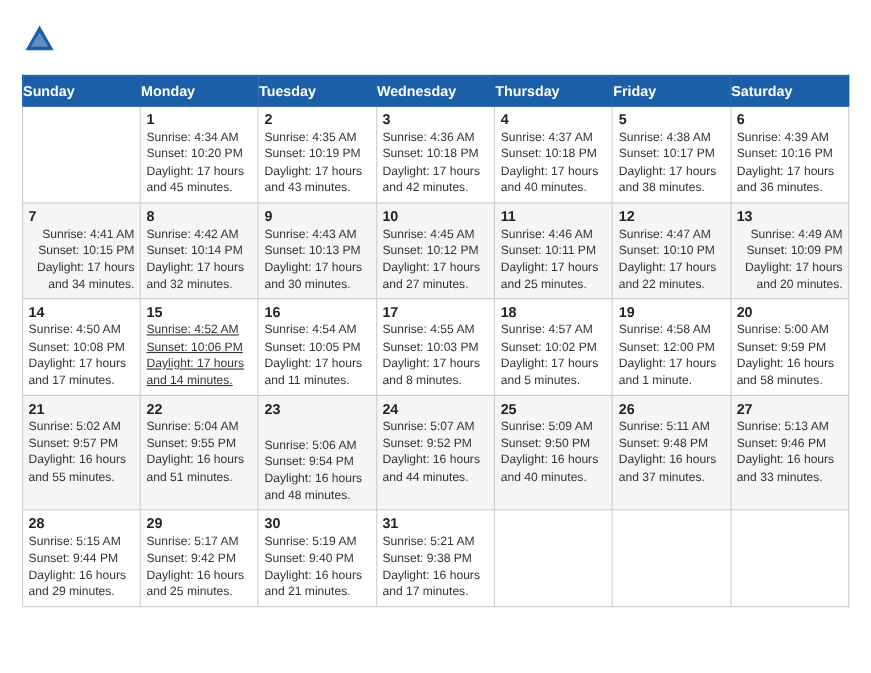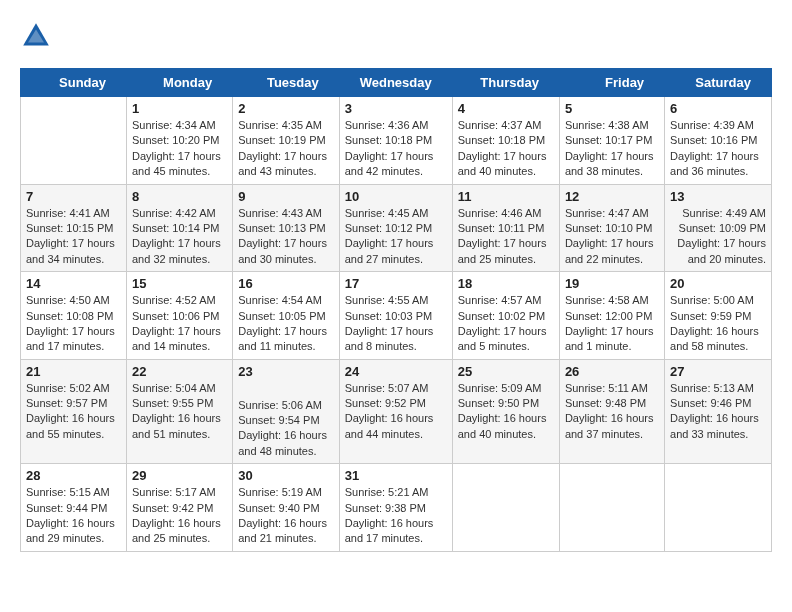--- a/index.html
+++ b/index.html
@@ -45,22 +45,22 @@
       color: #555;
     }
     table {
       width: 100%;
       border-collapse: collapse;
       font-size: 11px;
     }
     thead th {
       background-color: #1a5fa8;
       color: #fff;
-      padding: 6px 20px;
-      text-align: right;
+      padding: 6px 0;
+      text-align: left;
       font-size: 13px;
       font-weight: bold;
       border: 1px solid #1a5fa8;
     }
     tbody td {
       border: 1px solid #ccc;
       vertical-align: top;
       padding: 4px 5px;
       height: 85px;
       width: 108px;
@@ -161,21 +161,21 @@
           <span class="day-num">6</span>
           <div class="day-info" style="white-space: pre-line;">Sunrise: 4:39 AM
 Sunset: 10:16 PM
 Daylight: 17 hours
 and 36 minutes.</div>
         </td>
       </tr>
       <tr>
         <td>
           <span class="day-num">7</span>
-          <div class="day-info" style="white-space: pre-line;">Sunrise: 4:41 AM
+          <div class="day-info" style="white-space: pre-line; text-align: right;">Sunrise: 4:41 AM
 Sunset: 10:15 PM
 Daylight: 17 hours
 and 34 minutes.</div>
         </td>
         <td>
           <span class="day-num">8</span>
           <div class="day-info" style="white-space: pre-line;">Sunrise: 4:42 AM
 Sunset: 10:14 PM
 Daylight: 17 hours
 and 32 minutes.</div>
@@ -219,21 +219,21 @@
       <tr>
         <td>
           <span class="day-num">14</span>
           <div class="day-info" style="white-space: pre-line;">Sunrise: 4:50 AM
 Sunset: 10:08 PM
 Daylight: 17 hours
 and 17 minutes.</div>
         </td>
         <td>
           <span class="day-num">15</span>
-          <div class="day-info" style="white-space: pre-line;">Sunrise: 4:52 AM
+          <div class="day-info" style="white-space: pre-line; text-decoration: underline;">Sunrise: 4:52 AM
 Sunset: 10:06 PM
 Daylight: 17 hours
 and 14 minutes.</div>
         </td>
         <td>
           <span class="day-num">16</span>
           <div class="day-info" style="white-space: pre-line;">Sunrise: 4:54 AM
 Sunset: 10:05 PM
 Daylight: 17 hours
 and 11 minutes.</div>

